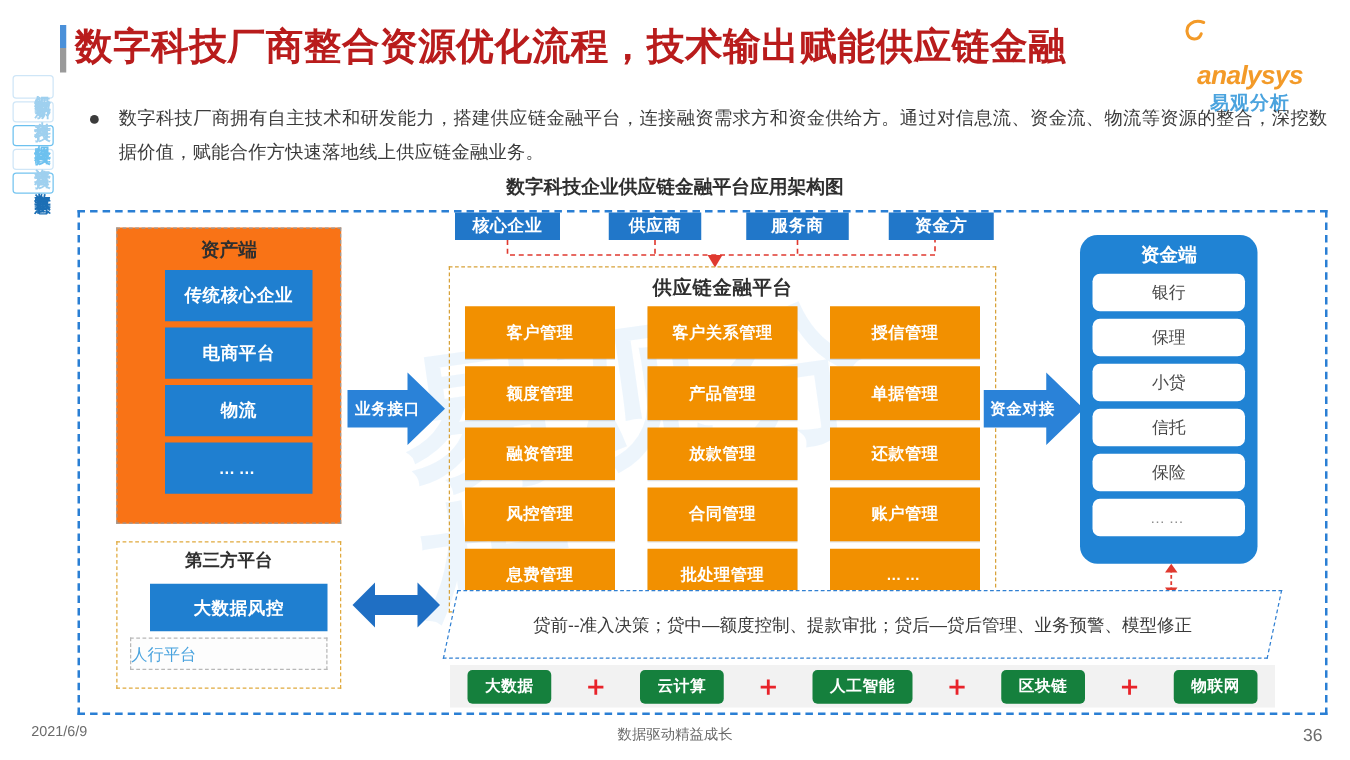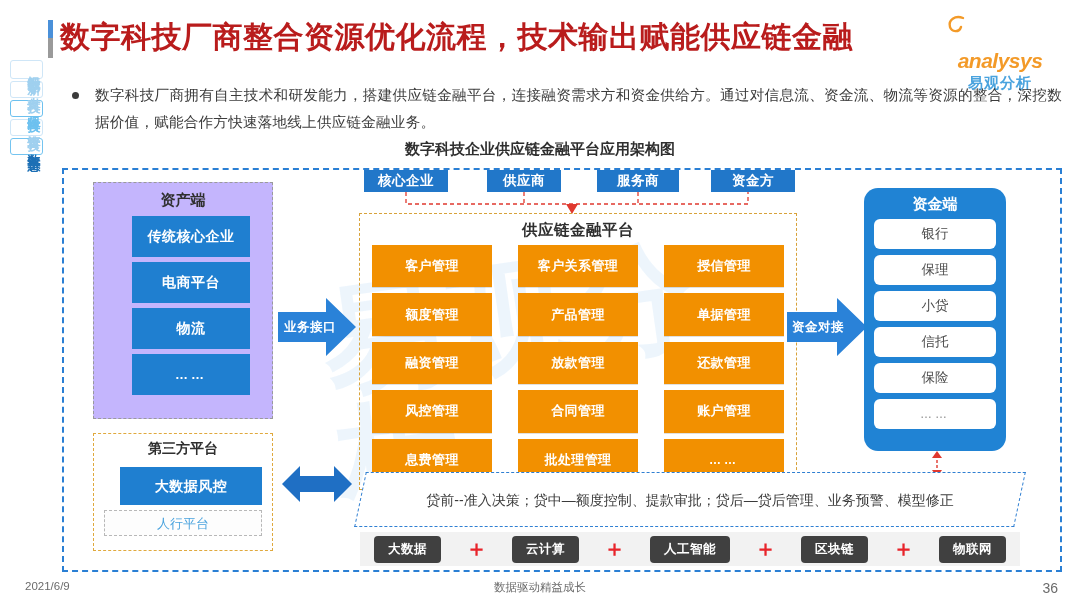--- a/index.html
+++ b/index.html
@@ -71,40 +71,40 @@
 
   
   #diagram {
     position: absolute; left: 62px; top: 168px; width: 1000px; height: 404px;
     border: 2.4px dashed #2a7fd4; z-index: 2;
   }
 
   
   #asset-panel {
     position: absolute; left: 29px; top: 12px; width: 180px; height: 237px;
-    border: 1.4px dashed #9a9a9a; background: #c4b5fd; padding: 4px 22px 8px;
+    border: 1.4px dashed #9a9a9a; background: #f97316; padding: 4px 22px 8px;
   }
   .panel-heading { text-align: center; font-size: 15px; font-weight: 700; color: #2f2f2f; padding: 4px 0 6px; }
   .blue-row {
     background: #1f7fd0; color: #fff; font-size: 14px; font-weight: 700;
     text-align: center; height: 41px; line-height: 41px; margin-bottom: 5px;
     letter-spacing: .5px;
     margin-left: 16px;
   }
   .blue-row.dots { letter-spacing: 3px; font-size: 13px; }
 
   
   #third-panel {
     position: absolute; left: 29px; top: 263px; width: 180px; height: 118px;
     border: 1.4px dashed #e0a93d; background: #fff; padding: 3px 10px 7px;
   }
   #third-panel .panel-heading { font-size: 14px; padding: 3px 0 9px; }
   #renhang {
     border: 1.2px dashed #b8b8b8; background: #fdfdfd; color: #4aa3de;
-    font-size: 13px; text-align: center; height: 26px; line-height: 26px; margin-top: 5px;
+    font-size: 13px; text-align: left; height: 26px; line-height: 26px; margin-top: 5px;
   }
 
   
   .arrow-right { position: absolute; }
   .arrow-label {
     position: absolute; color: #fff; font-size: 12.5px; font-weight: 700;
     white-space: nowrap; letter-spacing: .5px;
   }
 
   
@@ -161,21 +161,21 @@
     font-size: 14px; color: #3b3b3b; line-height: 24px; text-align: center; padding: 0 34px;
   }
 
   
   #tech-band {
     position: absolute; left: 296px; top: 362px; width: 660px; height: 34px;
     background: #f2f2f2; display: flex; align-items: center; justify-content: space-between;
     padding: 0 14px;
   }
   .tech-chip {
-    background: #404040; color: #fff; font-size: 12.5px; font-weight: 700;
+    background: #15803d; color: #fff; font-size: 12.5px; font-weight: 700;
     border-radius: 4px; padding: 5px 14px; letter-spacing: .5px; white-space: nowrap;
   }
   .plus-icon { color: #e8232a; font-size: 22px; font-weight: 900; line-height: 1; }
 
   
   #footer { position: absolute; left: 0; bottom: 6px; width: 1080px; height: 22px; z-index: 6; }
   #footer-date { position: absolute; left: 25px; top: 0; font-size: 11.5px; color: #6b6b6b; }
   #footer-center { position: absolute; left: 0; top: 0; width: 1080px; text-align: center; font-size: 11.5px; color: #6b6b6b; }
   #footer-page { position: absolute; right: 22px; top: 0; font-size: 14px; color: #6b6b6b; text-align: center; }
 

